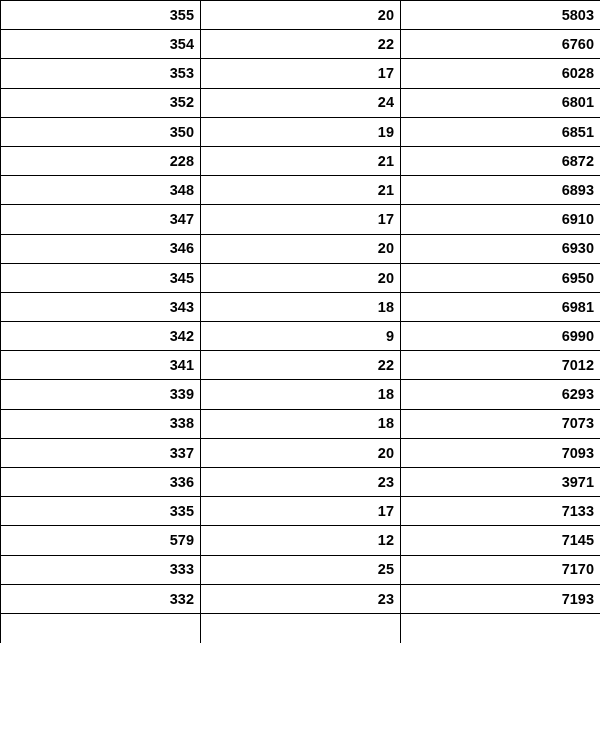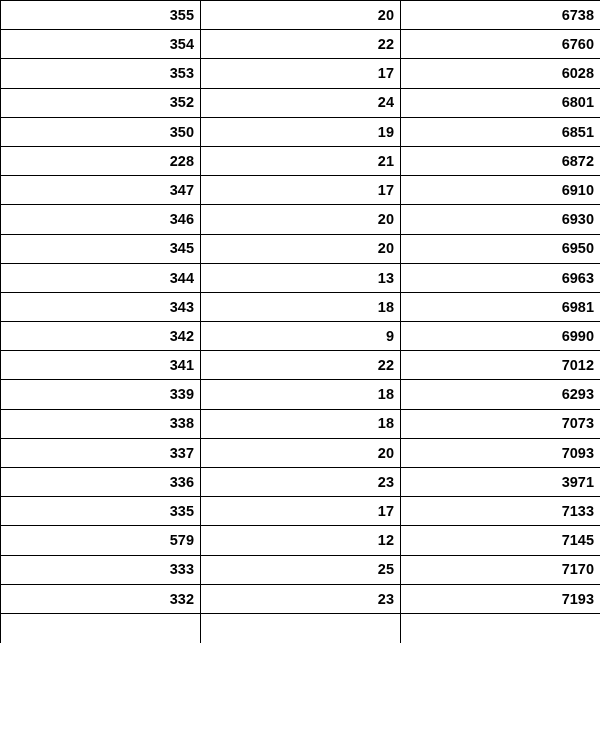--- a/index.html
+++ b/index.html
@@ -48,21 +48,21 @@
 <table id="data-table">
   <colgroup>
     <col class="c0">
     <col class="c1">
     <col class="c2">
   </colgroup>
   <tbody>
       <tr>
         <td>355</td>
         <td>20</td>
-        <td>6738</td>
+        <td>5803</td>
       </tr>
       <tr>
         <td>354</td>
         <td>22</td>
         <td>6760</td>
       </tr>
       <tr>
         <td>353</td>
         <td>17</td>
         <td>6028</td>
@@ -76,38 +76,38 @@
         <td>350</td>
         <td>19</td>
         <td>6851</td>
       </tr>
       <tr>
         <td>228</td>
         <td>21</td>
         <td>6872</td>
       </tr>
       <tr>
+        <td>348</td>
+        <td>21</td>
+        <td>6893</td>
+      </tr>
+      <tr>
         <td>347</td>
         <td>17</td>
         <td>6910</td>
       </tr>
       <tr>
         <td>346</td>
         <td>20</td>
         <td>6930</td>
       </tr>
       <tr>
         <td>345</td>
         <td>20</td>
         <td>6950</td>
-      </tr>
-      <tr>
-        <td>344</td>
-        <td>13</td>
-        <td>6963</td>
       </tr>
       <tr>
         <td>343</td>
         <td>18</td>
         <td>6981</td>
       </tr>
       <tr>
         <td>342</td>
         <td>9</td>
         <td>6990</td>

